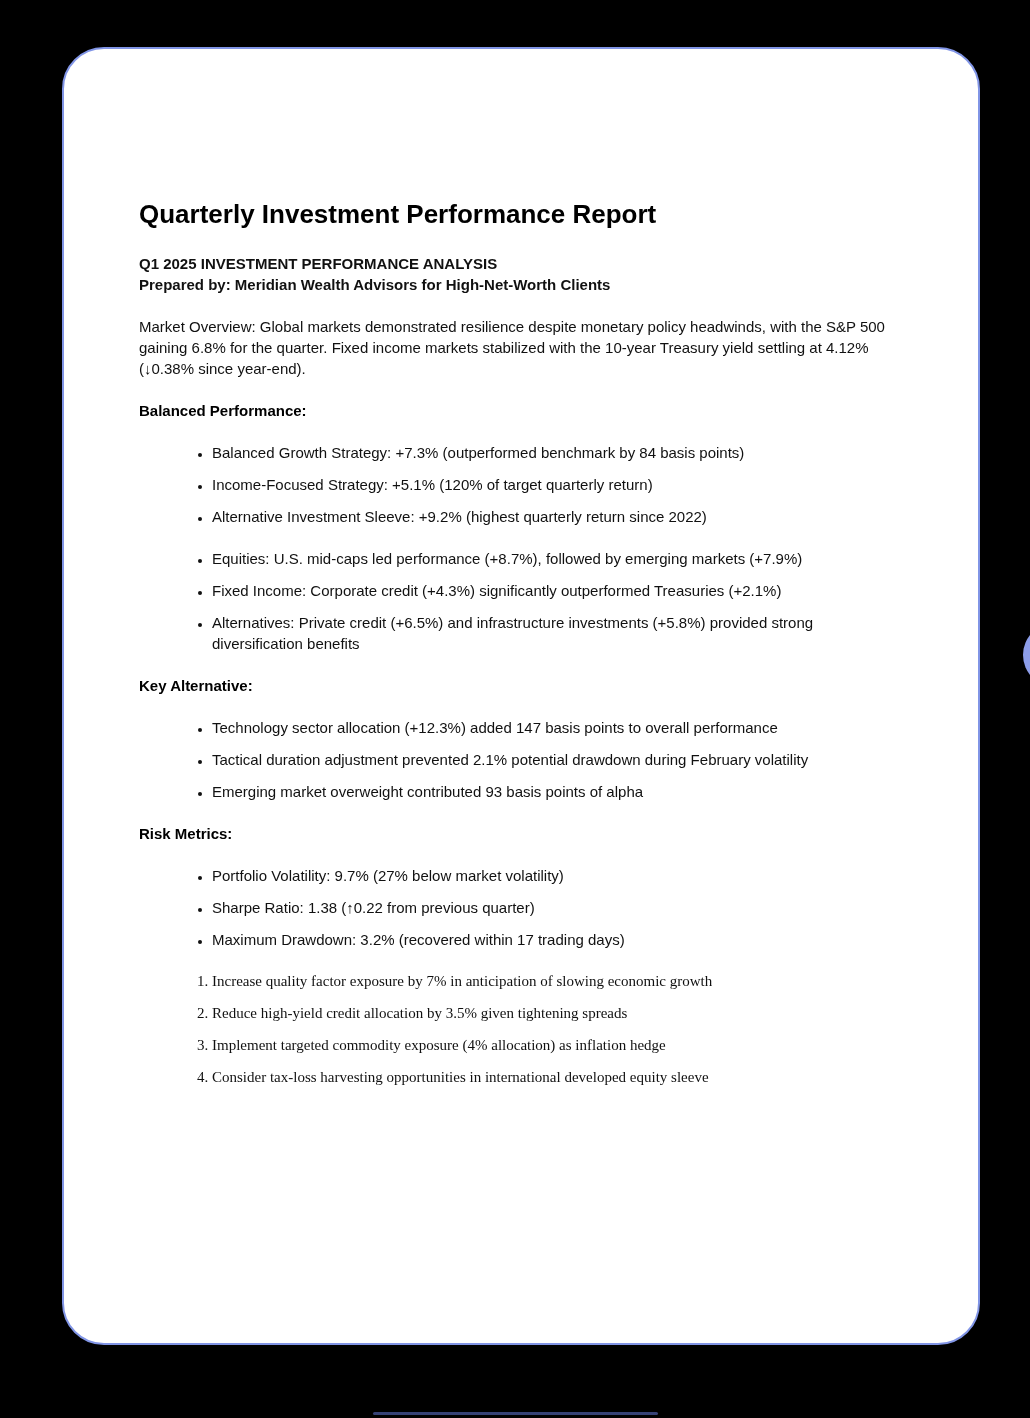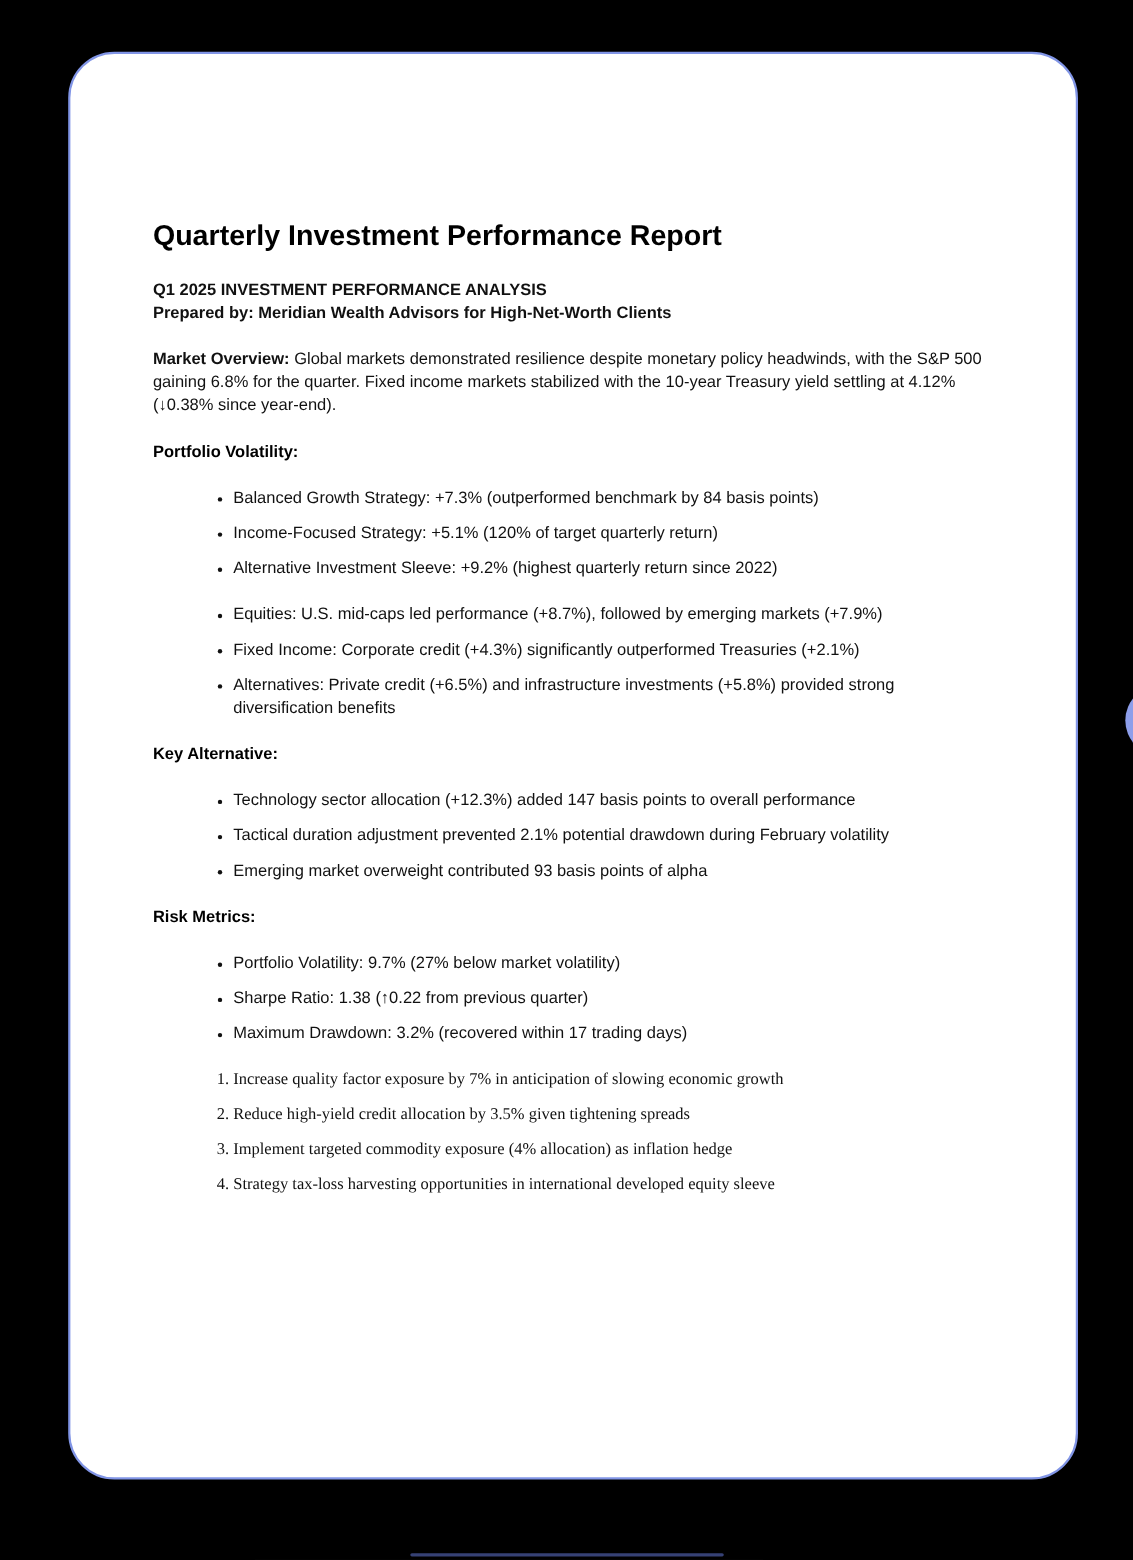--- a/index.html
+++ b/index.html
@@ -46,21 +46,21 @@
     letter-spacing: 0px;
   }
   .meta-block {
     font-weight: bold;
     margin: 0 0 21px 0;
   }
   .meta-block div { margin: 0; }
   p.para {
     margin: 0 0 21px 0;
   }
-  .bold { font-weight: bold; }
+  .bold { font-weight: normal; }
   h3.sec-heading {
     font-size: 15px;
     line-height: 21px;
     font-weight: bold;
     margin: 0 0 21px 0;
     color: #000000;
   }
   ul.sec-list, ol.sec-list {
     margin: 0 0 21px 0;
     padding: 0 0 0 62px;
@@ -102,21 +102,21 @@
 
       <div class="meta-block">
         <div>Q1 2025 INVESTMENT PERFORMANCE ANALYSIS</div>
         <div>Prepared by: Meridian Wealth Advisors for High-Net-Worth Clients</div>
       </div>
 
 
       <p class="para"><span class="bold">Market Overview:</span><span> Global markets demonstrated resilience despite monetary policy headwinds, with the S&amp;P 500 gaining 6.8% for the quarter. Fixed income markets stabilized with the 10-year Treasury yield settling at 4.12% (↓0.38% since year-end).</span></p>
 
       <div id="sections">
-          <h3 class="sec-heading">Portfolio Volatility:</h3>
+          <h3 class="sec-heading">Balanced Performance:</h3>
           <ul class="sec-list">
             <li>Balanced Growth Strategy: +7.3% (outperformed benchmark by 84 basis points)</li>
             <li>Income-Focused Strategy: +5.1% (120% of target quarterly return)</li>
             <li>Alternative Investment Sleeve: +9.2% (highest quarterly return since 2022)</li>
           </ul>
           <ul class="sec-list">
             <li>Equities: U.S. mid-caps led performance (+8.7%), followed by emerging markets (+7.9%)</li>
             <li>Fixed Income: Corporate credit (+4.3%) significantly outperformed Treasuries (+2.1%)</li>
             <li>Alternatives: Private credit (+6.5%) and infrastructure investments (+5.8%) provided strong diversification benefits</li>
           </ul>
@@ -129,21 +129,21 @@
           <h3 class="sec-heading">Risk Metrics:</h3>
           <ul class="sec-list">
             <li>Portfolio Volatility: 9.7% (27% below market volatility)</li>
             <li>Sharpe Ratio: 1.38 (↑0.22 from previous quarter)</li>
             <li>Maximum Drawdown: 3.2% (recovered within 17 trading days)</li>
           </ul>
           <ol class="sec-list">
             <li>Increase quality factor exposure by 7% in anticipation of slowing economic growth</li>
             <li>Reduce high-yield credit allocation by 3.5% given tightening spreads</li>
             <li>Implement targeted commodity exposure (4% allocation) as inflation hedge</li>
-            <li>Strategy tax-loss harvesting opportunities in international developed equity sleeve</li>
+            <li>Consider tax-loss harvesting opportunities in international developed equity sleeve</li>
           </ol>
         </div>
 
     </div>
   </div>
 
   <div class="edge-circle"></div>
 
   <div class="home-indicator"></div>
 

